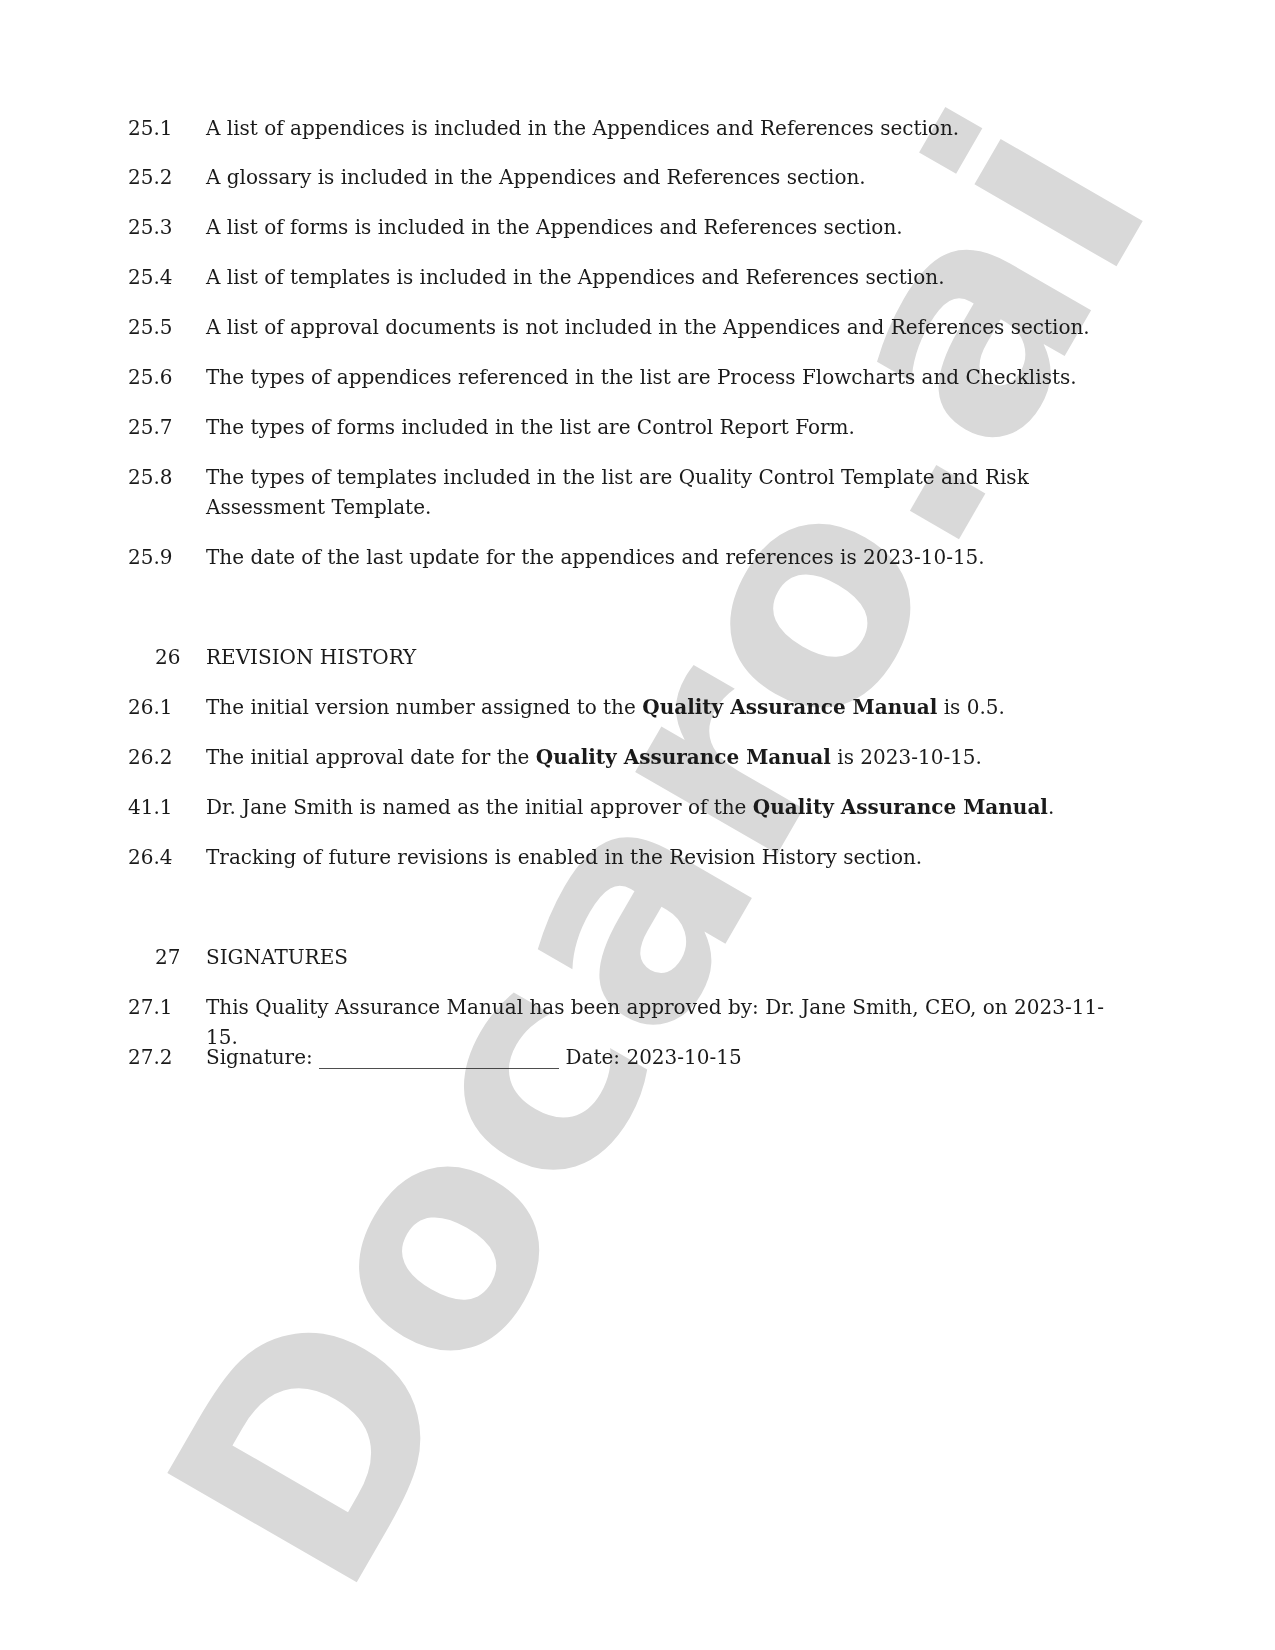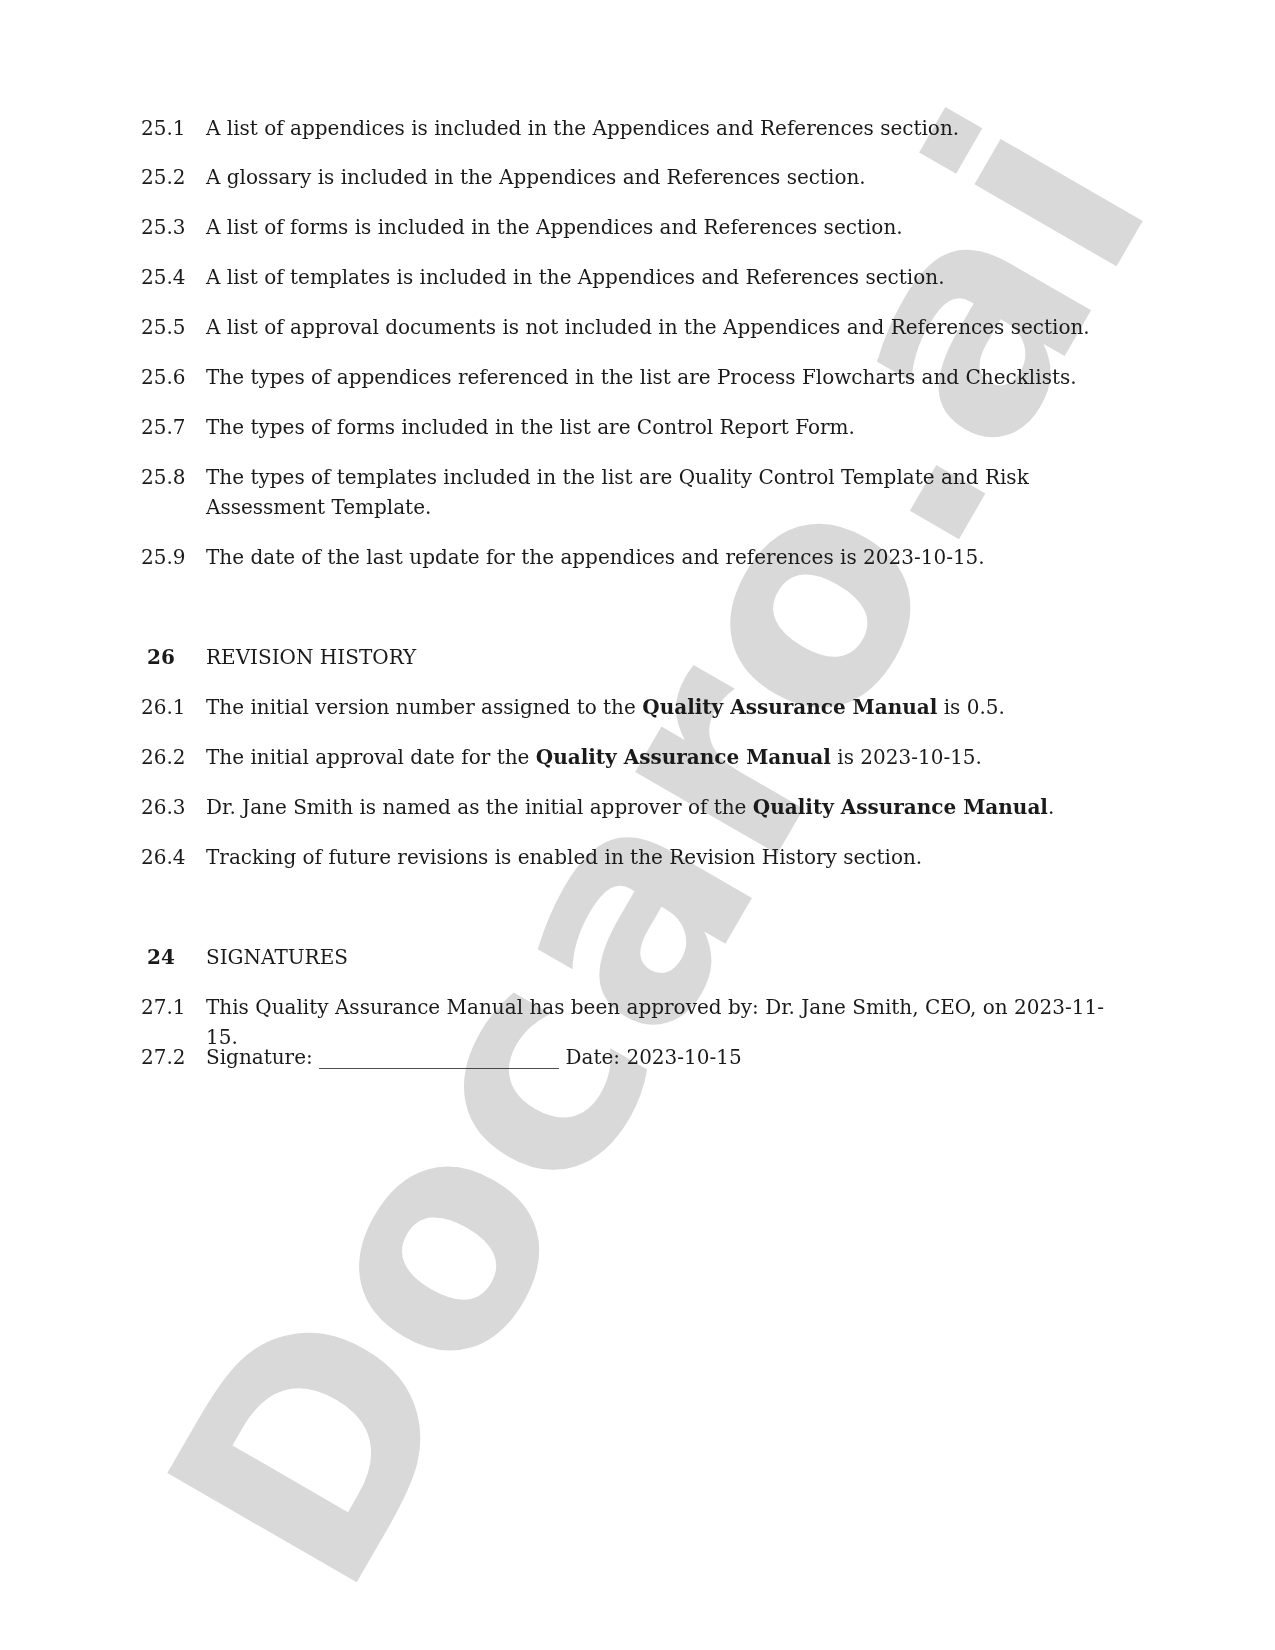--- a/index.html
+++ b/index.html
@@ -8,23 +8,23 @@
   .page { position: absolute; left: 0; top: 0; width: 1275px; height: 1650px; }
   .watermark { position: absolute; left: 160px; top: 300px; width: 1000px; height: 1100px;
                pointer-events: none; z-index: 0; }
   .watermark span { position: absolute; left: 50%; top: 50%;
                     transform: translate(-50%, -50%) rotate(-60deg);
                     font-family: "DejaVu Sans", "Liberation Sans", sans-serif;
                     font-weight: bold; font-size: 300px; color: #d9d9d9;
                     white-space: nowrap; letter-spacing: 2px; }
   .content { position: absolute; left: 0; top: 0; width: 1275px; z-index: 1; }
   .row { position: absolute; left: 0; width: 1275px; font-size: 20px; line-height: 30px; }
-  .num { position: absolute; left: 141px; width: 60px; }
+  .num { position: absolute; left: 128px; width: 60px; }
   .txt { position: absolute; left: 206px; width: 920px; }
-  .head .num { left: 147px; font-weight: bold; }
+  .head .num { left: 155px; font-weight: normal; }
   .head .txt { font-weight: normal; }
   b { font-weight: bold; }
 </style>
 </head>
 <body>
 
 <div class="page">
   <div class="watermark">
     <span>Docaro.ai</span>
   </div>
@@ -74,30 +74,30 @@
     </div>
     <div class="row" style="top:692px">
       <span class="num">26.1</span>
       <span class="txt"><span>The initial version number assigned to the </span><b>Quality Assurance Manual</b><span> is 0.5.</span></span>
     </div>
     <div class="row" style="top:742px">
       <span class="num">26.2</span>
       <span class="txt"><span>The initial approval date for the </span><b>Quality Assurance Manual</b><span> is 2023-10-15.</span></span>
     </div>
     <div class="row" style="top:792px">
-      <span class="num">26.3</span>
+      <span class="num">41.1</span>
       <span class="txt"><span>Dr. Jane Smith is named as the initial approver of the </span><b>Quality Assurance Manual</b><span>.</span></span>
     </div>
     <div class="row" style="top:842px">
       <span class="num">26.4</span>
       <span class="txt">Tracking of future revisions is enabled in the Revision History section.</span>
     </div>
 
     <div class="row head" style="top:942px">
-      <span class="num">24</span>
+      <span class="num">27</span>
       <span class="txt">SIGNATURES</span>
     </div>
     <div class="row" style="top:992px">
       <span class="num">27.1</span>
       <span class="txt">This Quality Assurance Manual has been approved by: Dr. Jane Smith, CEO, on 2023-11-15.</span>
     </div>
     <div class="row" style="top:1042px">
       <span class="num">27.2</span>
       <span class="txt">Signature: ________________________ Date: 2023-10-15</span>
     </div>

